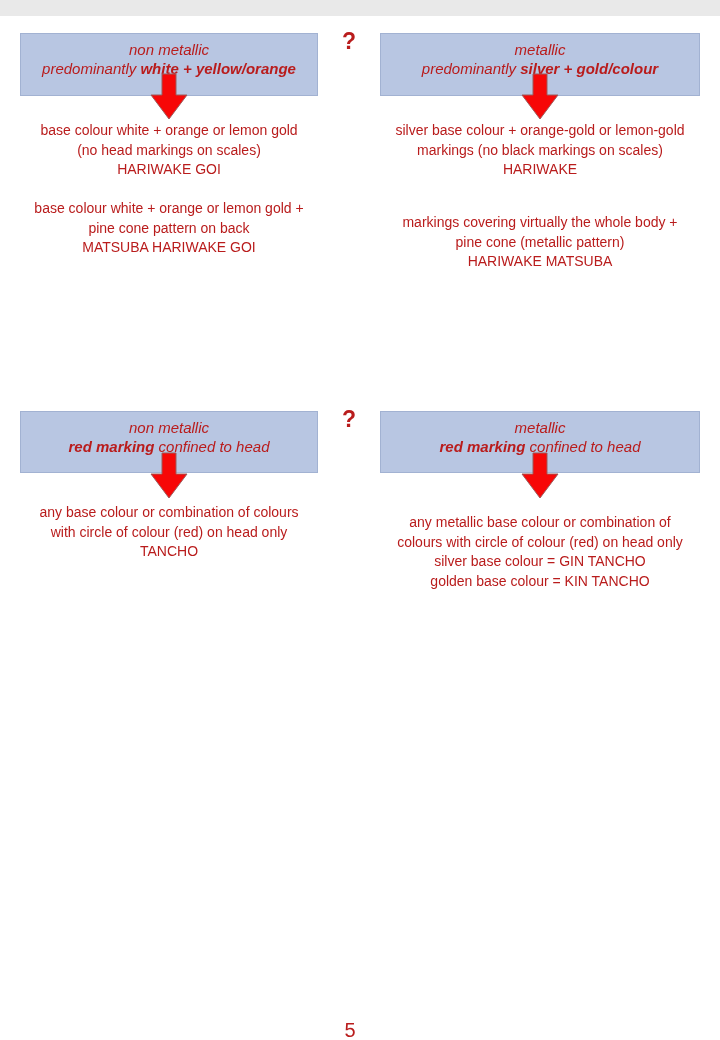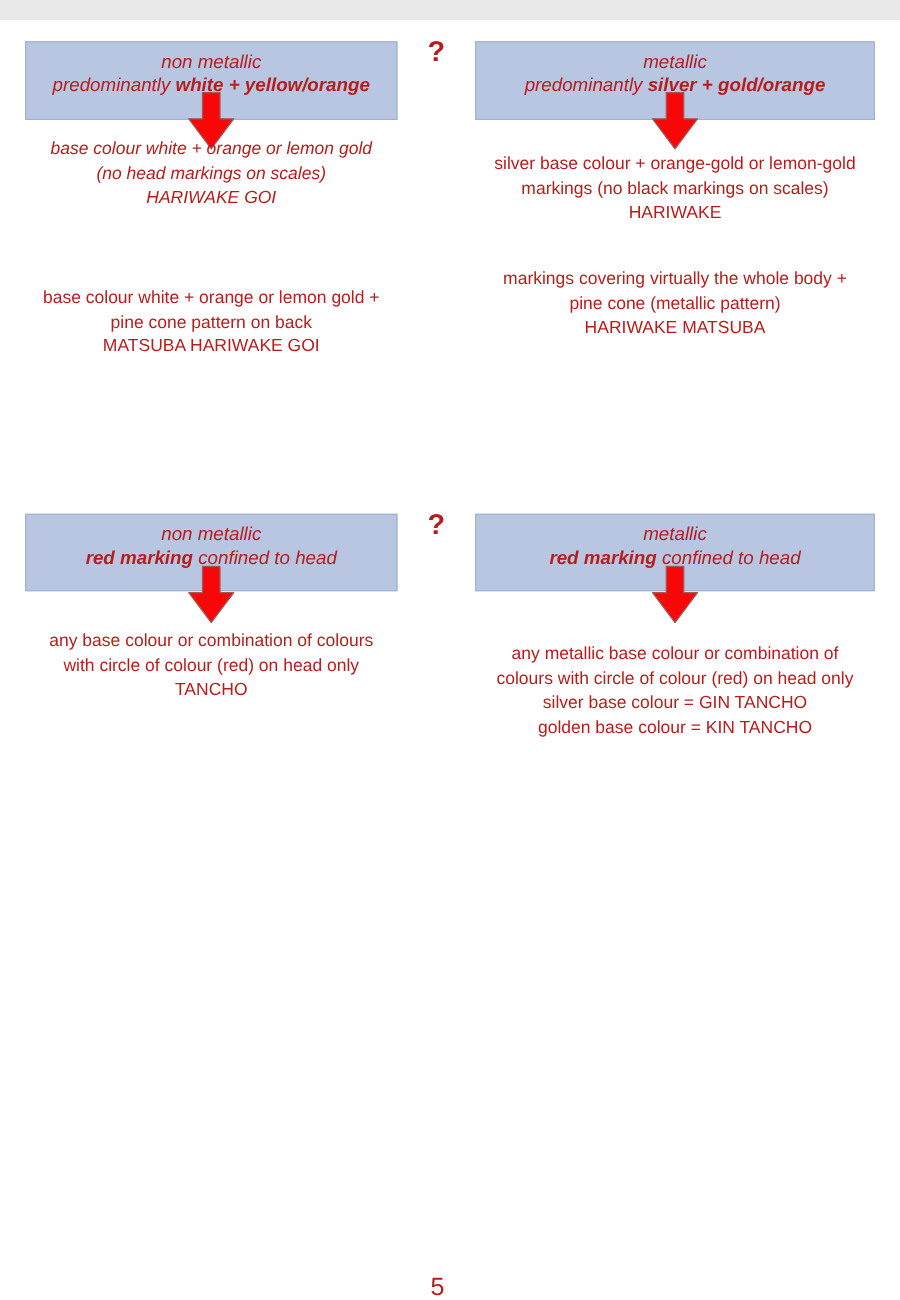--- a/index.html
+++ b/index.html
@@ -53,40 +53,40 @@
   .r1-left {left:20px;  top:17px;  width:298px; height:63px;}
   .r1-right{left:380px; top:17px;  width:320px; height:63px;}
   .r2-left {left:20px;  top:395px; width:298px; height:62px;}
   .r2-right{left:380px; top:395px; width:320px; height:62px;}
   .q1{left:318px; top:12px;}
   .q2{left:318px; top:390px;}
   .a1{left:149px; top:57px;}
   .a2{left:520px; top:57px;}
   .a3{left:149px; top:436px;}
   .a4{left:520px; top:436px;}
-  .tL1{left:10px;  top:93px; width:318px;font-style:italic;}
+  .tL1{left:10px;  top:105px; width:318px;}
   .tR1{left:372px; top:105px; width:336px;}
-  .tL2{left:10px;  top:212px; width:318px;}
+  .tL2{left:10px;  top:183px; width:318px;}
   .tR2{left:372px; top:197px; width:336px;}
   .tL3{left:10px;  top:487px; width:318px;}
   .tR3{left:372px; top:497px; width:336px;}
 </style>
 </head>
 <body>
 
 <div class="page">
 
   <div class="flow-box r1-left">
     <div>non metallic</div>
     <div><span>predominantly </span><span class="b">white + yellow/orange</span></div>
   </div>
   <div class="qmark q1">?</div>
   <div class="flow-box r1-right">
     <div>metallic</div>
-    <div><span>predominantly </span><span class="b">silver + gold/orange</span></div>
+    <div><span>predominantly </span><span class="b">silver + gold/colour</span></div>
   </div>
 
   <svg class="arrow a1" viewBox="0 0 40 48">
     <polygon points="13,1 27,1 27,22 38,22 20,46 2,22 13,22" fill="#f70707" stroke="#9c5b5b" stroke-width="1" stroke-linejoin="round"></polygon>
   </svg>
   <svg class="arrow a2" viewBox="0 0 40 48">
     <polygon points="13,1 27,1 27,22 38,22 20,46 2,22 13,22" fill="#f70707" stroke="#9c5b5b" stroke-width="1" stroke-linejoin="round"></polygon>
   </svg>
 
   <div class="txt-block tL1">

